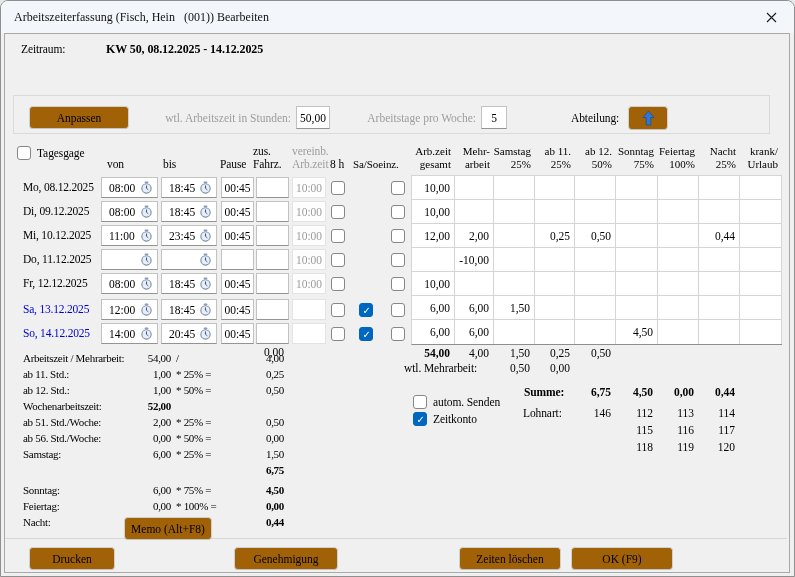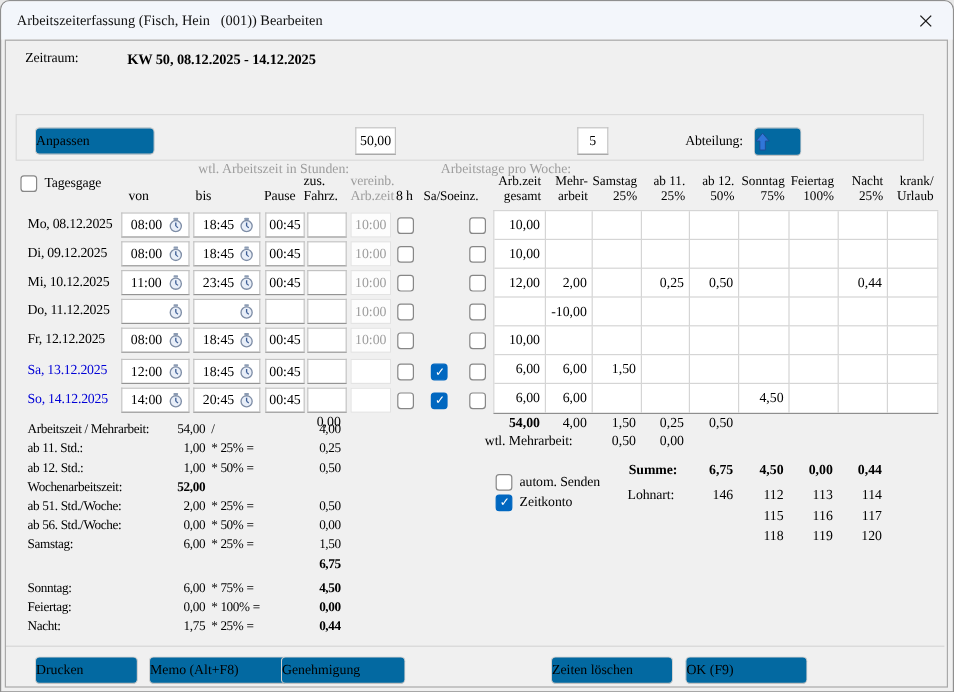--- a/index.html
+++ b/index.html
@@ -8,24 +8,24 @@
        overflow:hidden;border-radius:8px 8px 0 0;}
   .titlebar{position:absolute;left:0;top:0;width:100%;height:32px;background:#f3f6fb;}
   .title{position:absolute;left:13px;top:9px;font-size:12px;white-space:pre;color:#111;}
   .closebtn{position:absolute;right:0;top:0;width:46px;height:32px;display:flex;align-items:center;justify-content:center;cursor:pointer;}
   .edge{position:absolute;left:3px;top:32px;width:786px;height:540px;border:1px solid #a9a9a9;box-sizing:border-box;background:#f0f0f0;}
   .abs{position:absolute;}
   .b{font-weight:bold;}
   .gray{color:#9d9d9d;}
   .blue{color:#0000d6;}
   .lbl{position:absolute;white-space:pre;letter-spacing:-0.1px;}
-  .rlbl{position:absolute;text-align:right;white-space:pre;margin-top:23px;}
+  .rlbl{position:absolute;text-align:right;white-space:pre;}
   .group{position:absolute;left:12px;top:94px;width:757px;height:39px;border:1px solid #dadada;box-sizing:border-box;}
-  .btn{position:absolute;height:23px;background:#0369a1;border:1px solid #d0d0d0;border-bottom-color:#c3c3c3;
-       border-radius:4px;box-sizing:border-box;display:flex;align-items:center;justify-content:flex-start;cursor:default;}
+  .btn{position:absolute;height:23px;background:#a16207;border:1px solid #d0d0d0;border-bottom-color:#c3c3c3;
+       border-radius:4px;box-sizing:border-box;display:flex;align-items:center;justify-content:center;cursor:default;}
   .tbox{position:absolute;height:21px;background:#fff;border:1px solid #c2c2c2;border-bottom-color:#949494;
         box-sizing:border-box;display:flex;align-items:center;}
   .time{padding:0 4px 0 7px;justify-content:space-between;}
   .ctr{justify-content:center;}
   .ro{background:#fdfdfd;border:1px solid #e3e3e3;color:#9d9d9d;}
   .wht{background:#fff;border:1px solid #e3e3e3;}
   .cb{position:absolute;width:14px;height:14px;box-sizing:border-box;border:1px solid #878787;border-radius:3px;background:#fff;}
   .cb.on{background:#0067c0;border-color:#0067c0;}
   .cb.on::after{content:"✓";position:absolute;left:2.5px;top:1px;color:#fff;font-size:10px;line-height:12px;}
   .dlabel{position:absolute;left:22px;letter-spacing:-0.2px;white-space:pre;}
@@ -495,21 +495,21 @@
   <span class="gt" style="left:653px;top:423px">116</span>
   <span class="gt" style="left:694px;top:423px">117</span>
   <span class="gt" style="left:612px;top:440px">118</span>
   <span class="gt" style="left:653px;top:440px">119</span>
   <span class="gt" style="left:694px;top:440px">120</span>
 
   <div class="sep"></div>
   <div class="btn" style="left:28px;top:546px;width:86px">
       <span>Drucken</span>
     </div>
-  <div class="btn" style="left:123px;top:546px;width:116px">
+  <div class="btn" style="left:123px;top:516px;width:88px">
       <span>Memo (Alt+F8)</span>
     </div>
   <div class="btn" style="left:458px;top:546px;width:102px">
       <span>Zeiten löschen</span>
     </div>
   <div class="btn" style="left:233px;top:546px;width:104px">
       <span>Genehmigung</span>
     </div>
   <div class="btn" style="left:570px;top:546px;width:102px">
       <span>OK (F9)</span>

